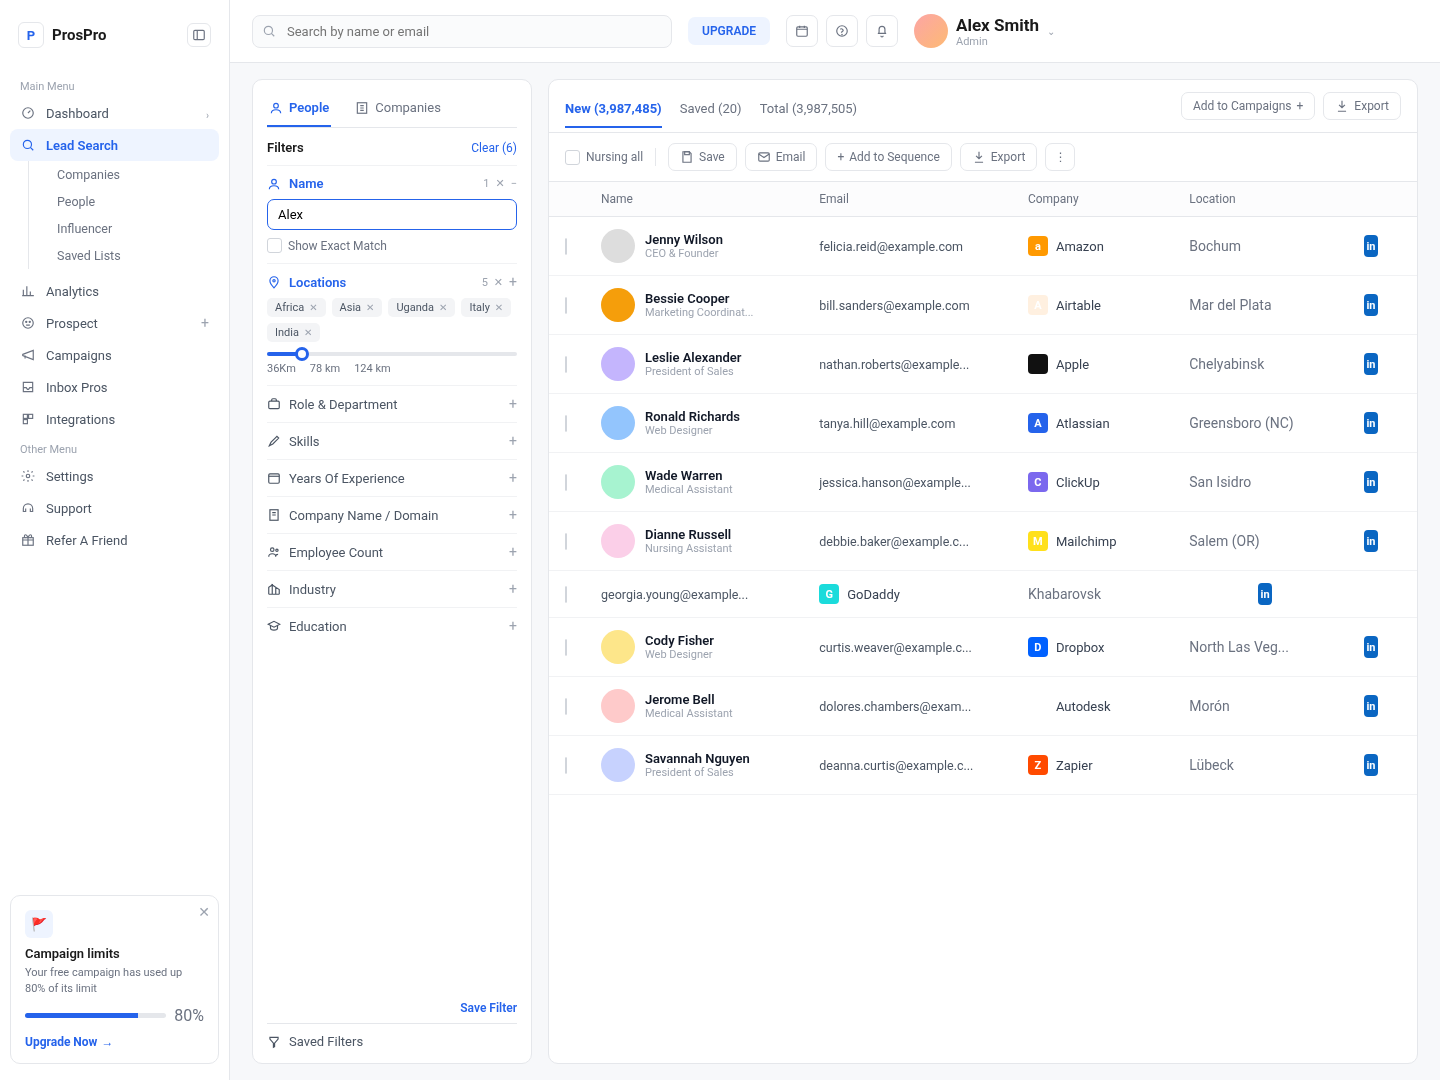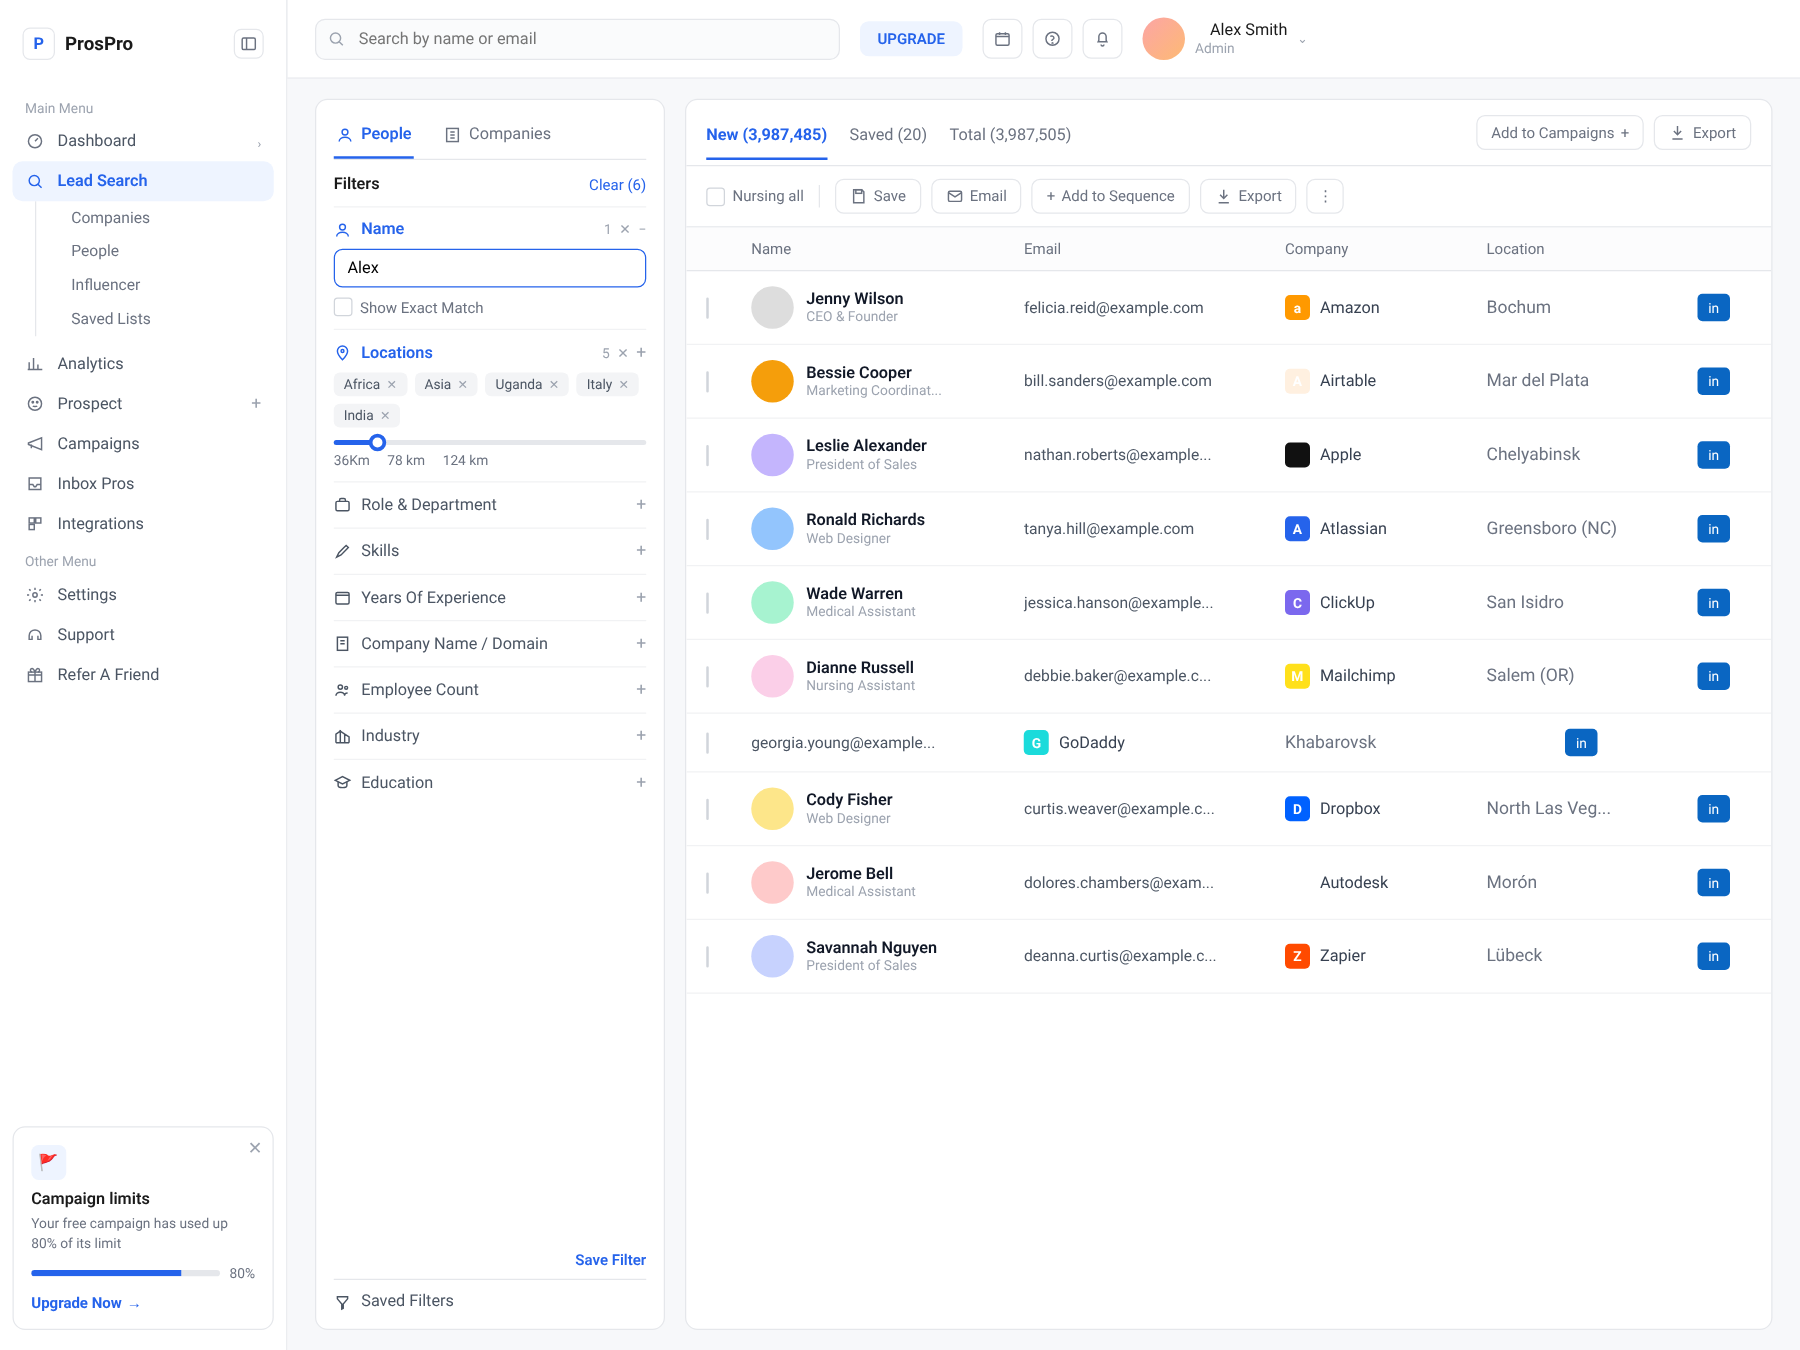--- a/index.html
+++ b/index.html
@@ -21,34 +21,34 @@
 .menu-item.active .nav-icon { color:#2563eb; }
 
 .promo-card { margin-top:auto; border:1px solid #e5e7eb; border-radius:10px; padding:14px; position:relative; }
 .promo-close { position:absolute; top:8px; right:8px; color:#9ca3af; cursor:pointer; font-size:14px; }
 .promo-icon { width:28px; height:28px; border-radius:6px; background:#eef4ff; display:flex; align-items:center; justify-content:center; margin-bottom:8px; }
 .promo-title { font-weight:600; font-size:13px; margin-bottom:4px; }
 .promo-desc { font-size:11px; color:#6b7280; line-height:1.4; }
 .promo-bar-row { display:flex; align-items:center; gap:8px; margin-top:10px; }
 .promo-bar { flex:1; height:5px; background:#e5e7eb; border-radius:3px; overflow:hidden; }
 .promo-bar-fill { height:100%; background:#2563eb; width:80%; }
-.promo-pct { font-size:11px; color:#6b7280; }
+.promo-pct { font-size:16px; color:#6b7280; }
 .promo-link { color:#2563eb; font-size:12px; font-weight:700; margin-top:10px; display:flex; align-items:center; gap:4px; cursor:pointer; }
 
 .main { flex:1; display:flex; flex-direction:column; }
 .topbar { display:flex; align-items:center; padding:14px 22px; border-bottom:1px solid #e5e7eb; gap:16px; }
 .search-wrap { flex:1; max-width:420px; position:relative; }
 .search { width:100%; padding:8px 12px 8px 34px; border:1px solid #e5e7eb; border-radius:8px; font-size:13px; color:#7f1d1d; background:#fafbfc; }
 .search-icon-pos { position:absolute; left:10px; top:50%; transform:translateY(-50%); color:#9ca3af; }
 .upgrade-btn { background:#eef4ff; color:#2563eb; border:none; padding:7px 14px; border-radius:7px; font-weight:600; font-size:12px; cursor:pointer; }
 .top-icons { display:flex; gap:8px; }
 .top-icon-btn { width:32px; height:32px; border:1px solid #e5e7eb; border-radius:7px; display:flex; align-items:center; justify-content:center; color:#6b7280; cursor:pointer; background:#fff; }
 .user-chip { display:flex; align-items:center; gap:8px; cursor:pointer; }
 .avatar { width:34px; height:34px; border-radius:50%; background:linear-gradient(135deg,#fca5a5,#fdba74); }
-.user-meta .uname { font-weight:400; font-size:13px;margin-left:12px; }
+.user-meta .uname { font-weight:700; font-size:17px; }
 .user-meta .urole { font-size:11px; color:#9ca3af; }
 .chev-down { color:#9ca3af; font-size:10px; }
 
 .content { flex:1; display:flex; gap:16px; padding:16px 22px; background:#f7f8fa; overflow:hidden; }
 .filter-panel { width:280px; background:#fff; border:1px solid #e5e7eb; border-radius:10px; padding:14px; display:flex; flex-direction:column; }
 .fp-tabs { display:flex; gap:22px; border-bottom:1px solid #e5e7eb; margin-bottom:12px; }
 .fp-tab { display:flex; align-items:center; gap:6px; padding:6px 2px 10px; color:#6b7280; cursor:pointer; font-size:13px; border-bottom:2px solid transparent; }
 .fp-tab.active { color:#2563eb; font-weight:600; border-bottom-color:#2563eb; }
 .fp-head { display:flex; align-items:center; justify-content:space-between; margin-bottom:10px; }
 .fp-head-title { font-weight:600; font-size:13px; }
@@ -87,21 +87,21 @@
 .cb { width:15px; height:15px; border:1.5px solid #d1d5db; border-radius:3px; cursor:pointer; }
 .name-cell { display:flex; align-items:center; gap:10px; }
 .row-avatar { width:34px; height:34px; border-radius:50%; flex-shrink:0; }
 .name-text .pname { font-weight:600; font-size:13px; color:#111827; }
 .name-text .ptitle { font-size:11px; color:#9ca3af; }
 .email-cell { color:#4b5563; font-size:12.5px; overflow:hidden; text-overflow:ellipsis; white-space:nowrap; }
 .company-cell { display:flex; align-items:center; gap:8px; color:#374151; }
 .co-logo { width:20px; height:20px; border-radius:4px; display:flex; align-items:center; justify-content:center; font-size:11px; font-weight:700; flex-shrink:0; }
 .loc-cell { color:#6b7280; font-size:14px; }
 .li-cell { display:flex; justify-content:center; }
-.li-badge { width:26px; height:22px; background:#0a66c2; color:#fff; border-radius:4px; display:flex; align-items:center; justify-content:center; font-weight:400; font-size:11px; cursor:pointer; }
+.li-badge { width:14px; height:22px; background:#0a66c2; color:#fff; border-radius:4px; display:flex; align-items:center; justify-content:center; font-weight:700; font-size:11px; cursor:pointer; }
 .ic { width:14px; height:14px; }
 svg { display:block; }
 </style>
 </head>
 <body>
 
 <div class="app">
 
   <aside class="sidebar">
     <div class="logo-row">

